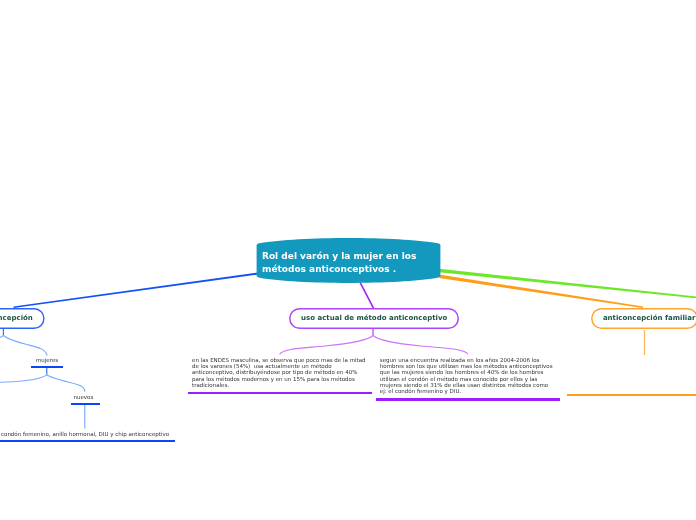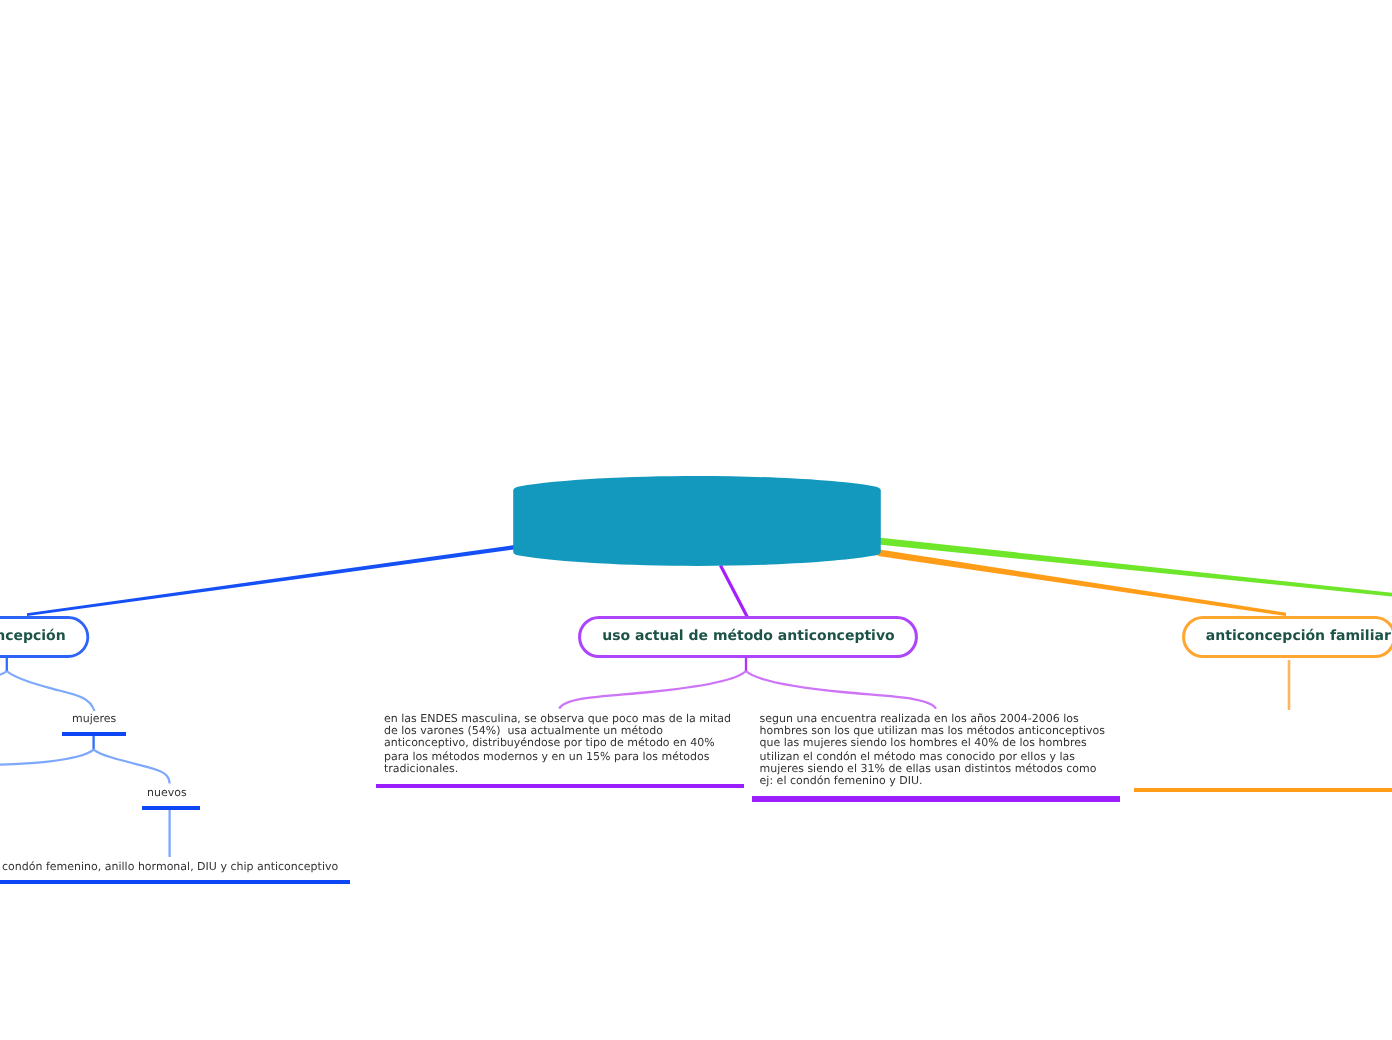--- a/index.html
+++ b/index.html
@@ -57,20 +57,24 @@
   </svg>
 
   <svg class="layer" viewBox="0 0 696 520">
     <path fill="#1499be" d="M259.6,243.2 C300,236.3 397,236.3 437.4,243.2
          C439.6,243.6 440.4,244.3 440.4,245.4
          L440.4,275.6 C440.4,276.7 439.6,277.4 437.4,277.8
          C397,284.7 300,284.7 259.6,277.8
          C257.4,277.4 256.6,276.7 256.6,275.6
          L256.6,245.4 C256.6,244.3 257.4,243.6 259.6,243.2 Z"></path>
   </svg>
+  <div class="central-label">
+    <div>Rol del varón y la mujer en los</div>
+    <div>métodos anticonceptivos .</div>
+  </div>
 
   <svg class="layer" viewBox="0 0 696 520">
     <rect x="-38.3" y="308.75" width="82.2" height="19.5" rx="9.8" ry="9.8" fill="#ffffff" stroke="#2e63f7" stroke-width="1.4"></rect>
     <rect x="289.8" y="308.75" width="168.4" height="19.5" rx="9.7" ry="9.7" fill="#ffffff" stroke="#ad45fb" stroke-width="1.5"></rect>
     <rect x="591.8" y="308.75" width="105.4" height="19.5" rx="9.7" ry="9.7" fill="#ffffff" stroke="#ffa630" stroke-width="1.5"></rect>
   </svg>
 
   <span class="pill-label" style="left:-26.8px;top:314.1px;">anticoncepción</span>
 
   <div class="leaf-label" style="left:36px;top:357.2px;">mujeres</div>

